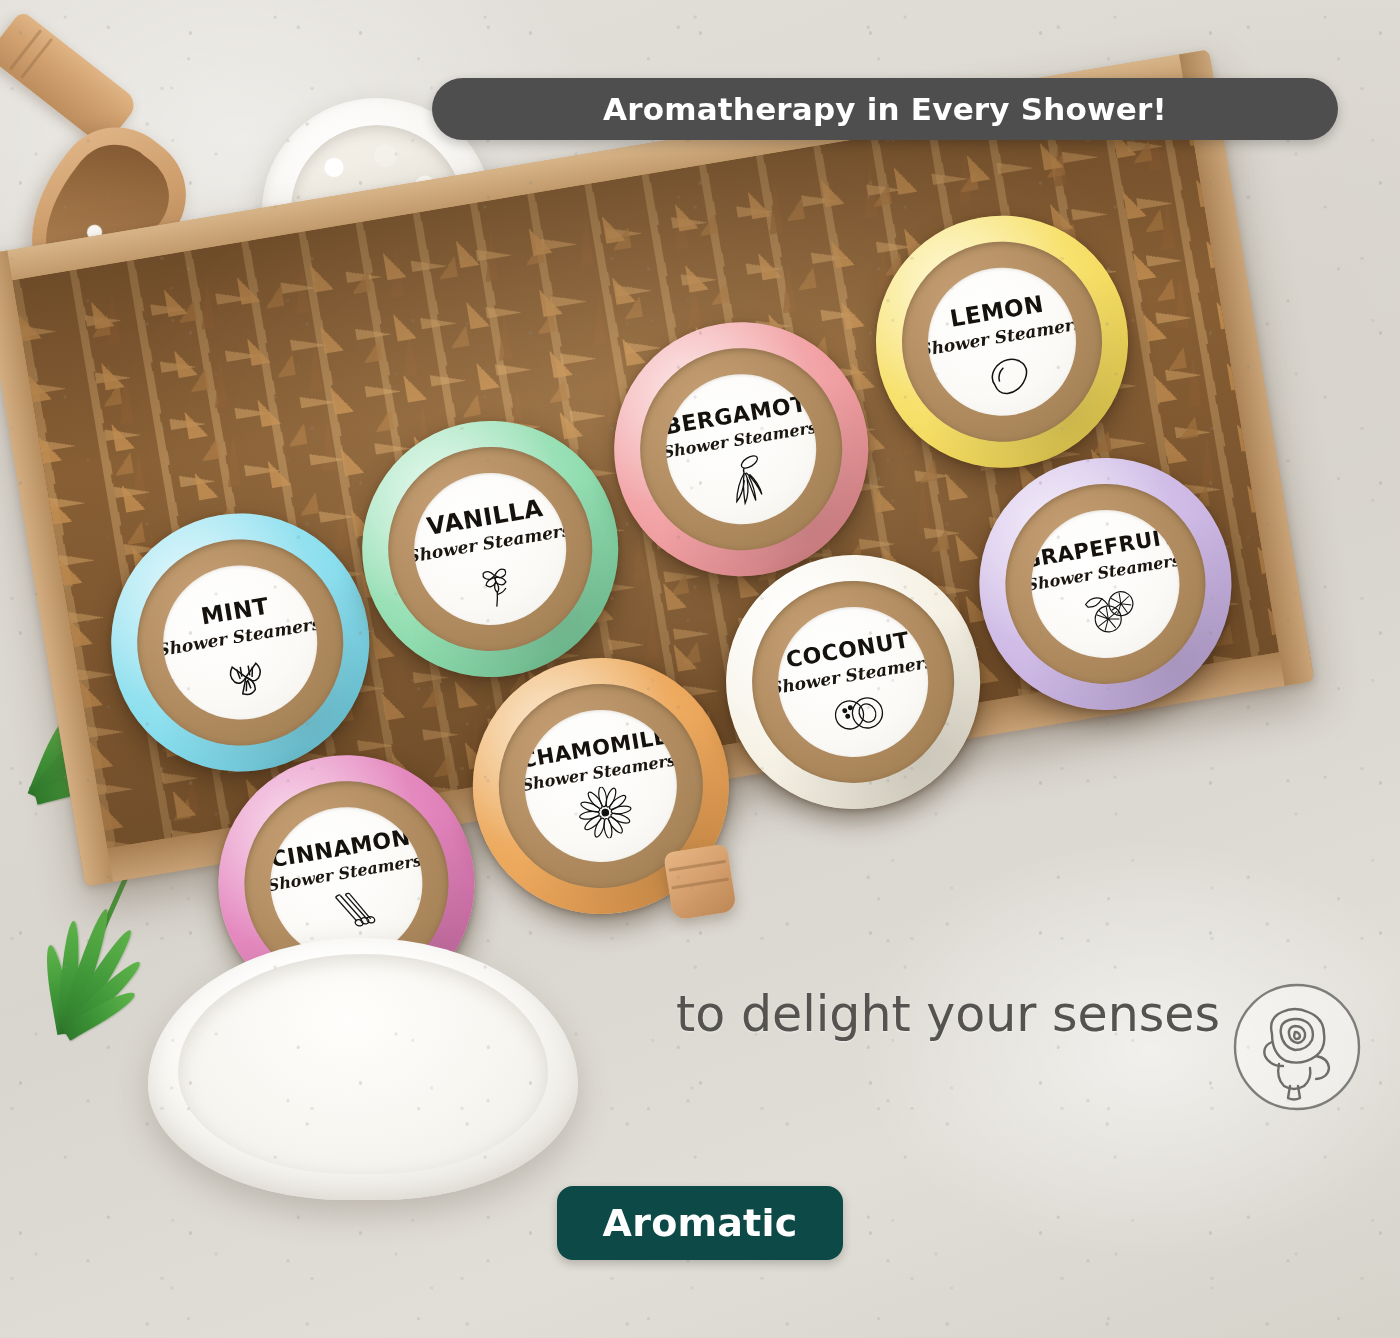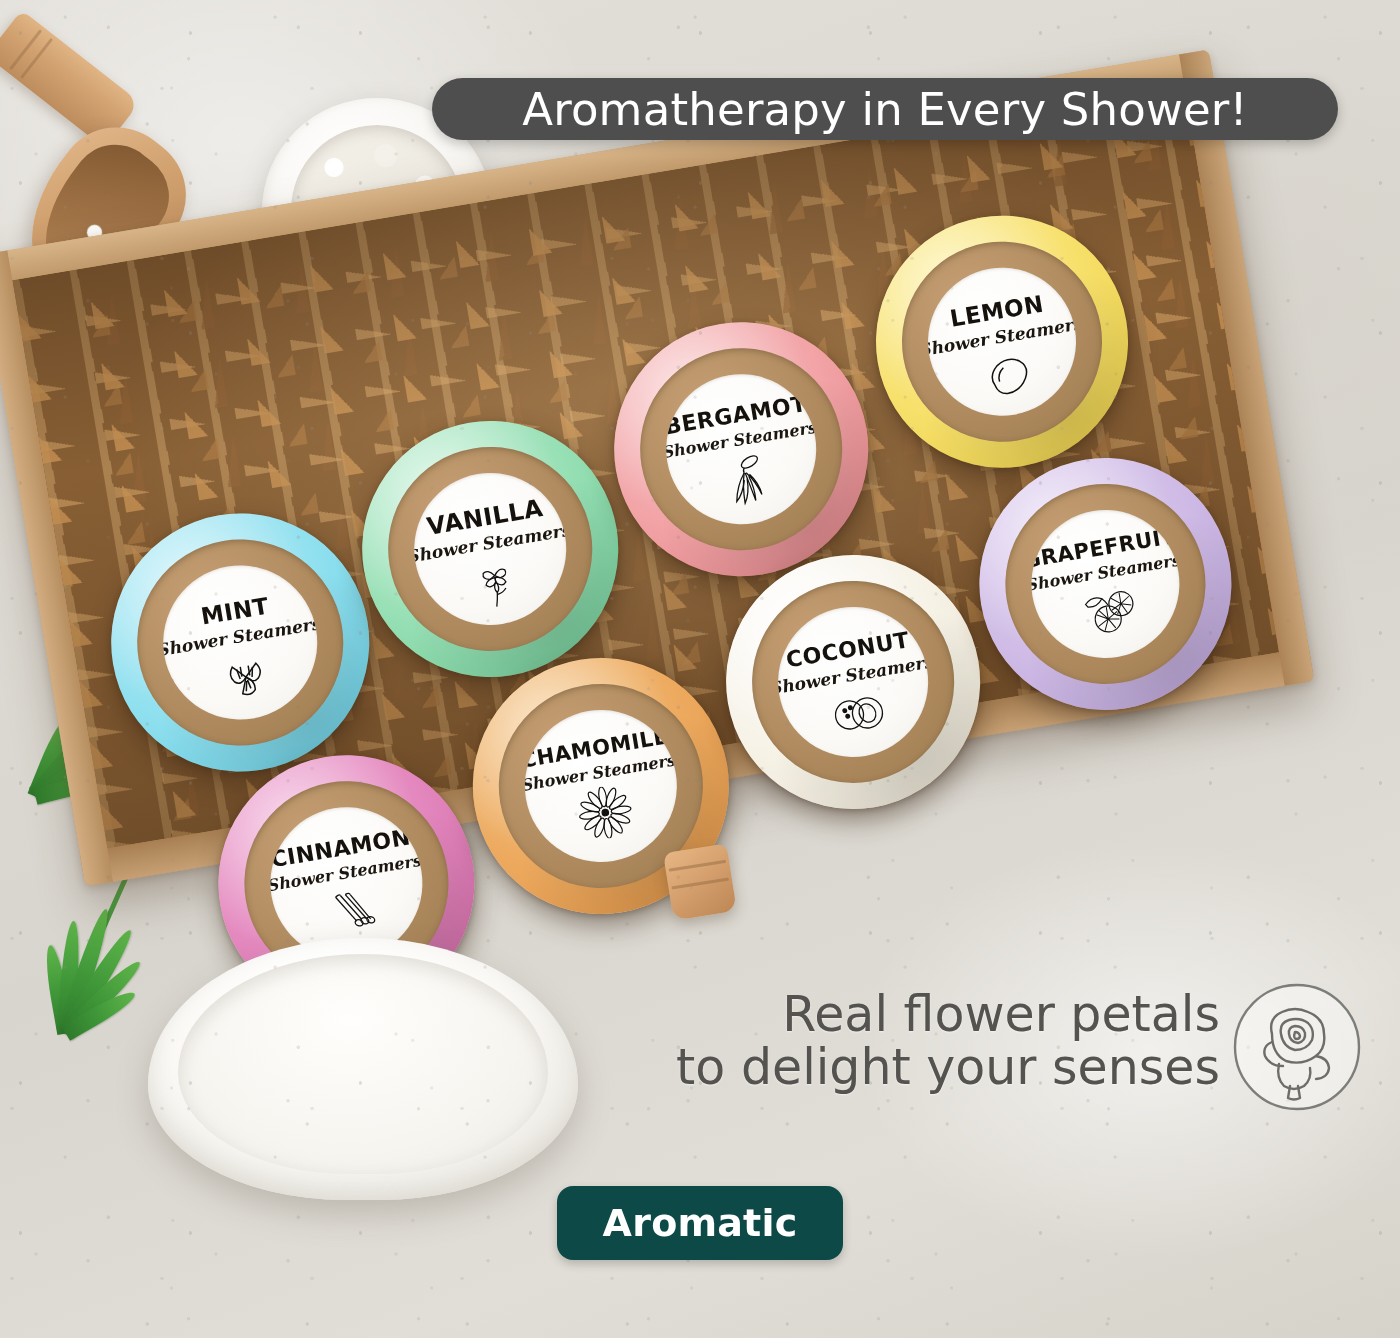--- a/index.html
+++ b/index.html
@@ -280,22 +280,22 @@
   #header-banner {
     position: absolute; left: 432px; top: 78px;
     width: 906px; height: 62px;
     background: #4e4e4e;
     border-radius: 31px;
     display: flex; align-items: center; justify-content: center;
     box-shadow: 0 4px 12px rgba(0,0,0,.22);
   }
   #header-banner .txt {
     font-family: "DejaVu Sans", sans-serif;
-    font-weight: 400;
-    font-size: 45px;
+    font-weight: 700;
+    font-size: 31px;
     color: #ffffff;
     letter-spacing: .2px;
     white-space: nowrap;
   }
 
   
   #tagline-block {
     position: absolute; left: 560px; top: 988px;
     width: 660px;
     text-align: right;
@@ -552,21 +552,20 @@
 
   <div class="cream-bowl"></div>
 
 </div>
 
 <div id="header-banner">
   <span class="txt">Aromatherapy in Every Shower!</span>
 </div>
 
 <div id="tagline-block">
-  <div class="line">Real flower petals</div>
   <div class="line">to delight your senses</div>
 </div>
 
 <div id="rose-badge">
   <svg width="130" height="130" viewBox="0 0 130 130" fill="none">
     <circle cx="65" cy="65" r="62" stroke="#7d7d79" stroke-width="2.4" fill="rgba(255,255,255,.42)"></circle>
     <g stroke="#6d6d69" stroke-width="2.4" fill="none" stroke-linejoin="round" stroke-linecap="round">
       <path d="M40 52 Q36 36 50 30 Q63 24 76 30 Q92 36 92 52 Q94 66 84 74 Q70 84 54 79 Q40 72 40 52Z"></path>
       <path d="M49 52 Q47 41 57 38 Q68 35 76 41 Q83 48 80 58 Q75 68 63 68 Q51 65 49 52Z"></path>
       <path d="M57 52 Q56 45 63 44 Q71 44 73 51 Q74 59 66 61 Q58 60 57 52Z"></path>

